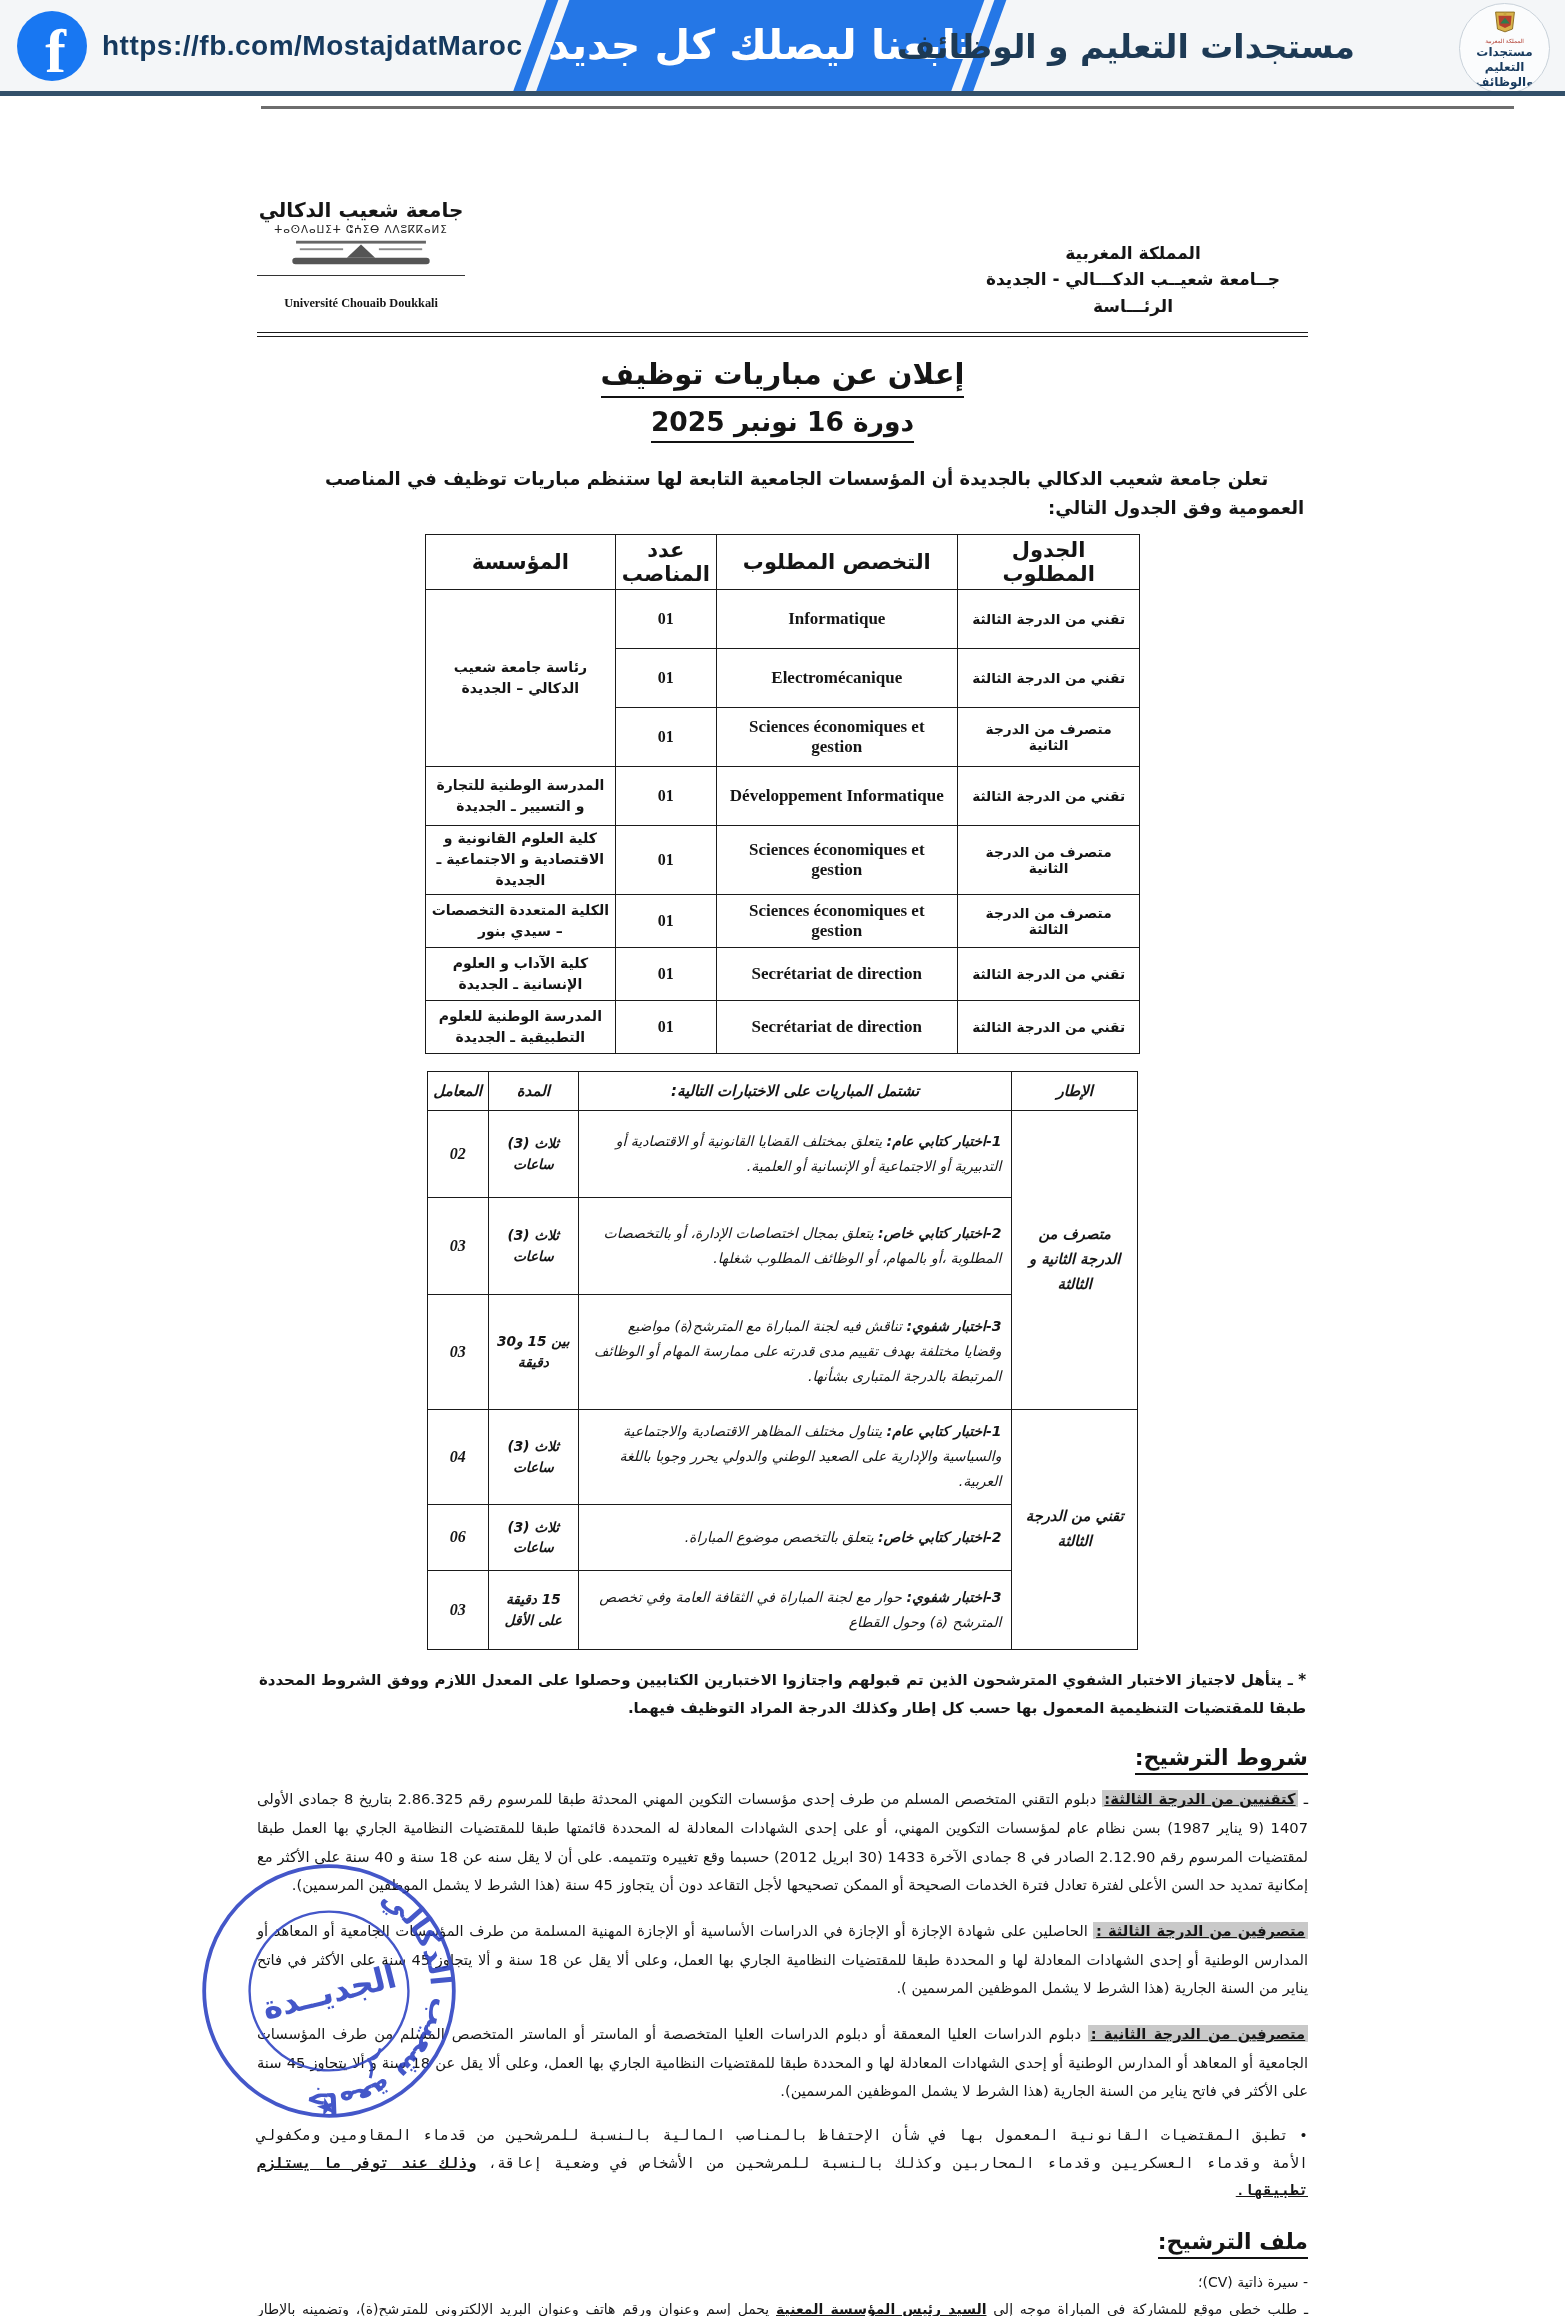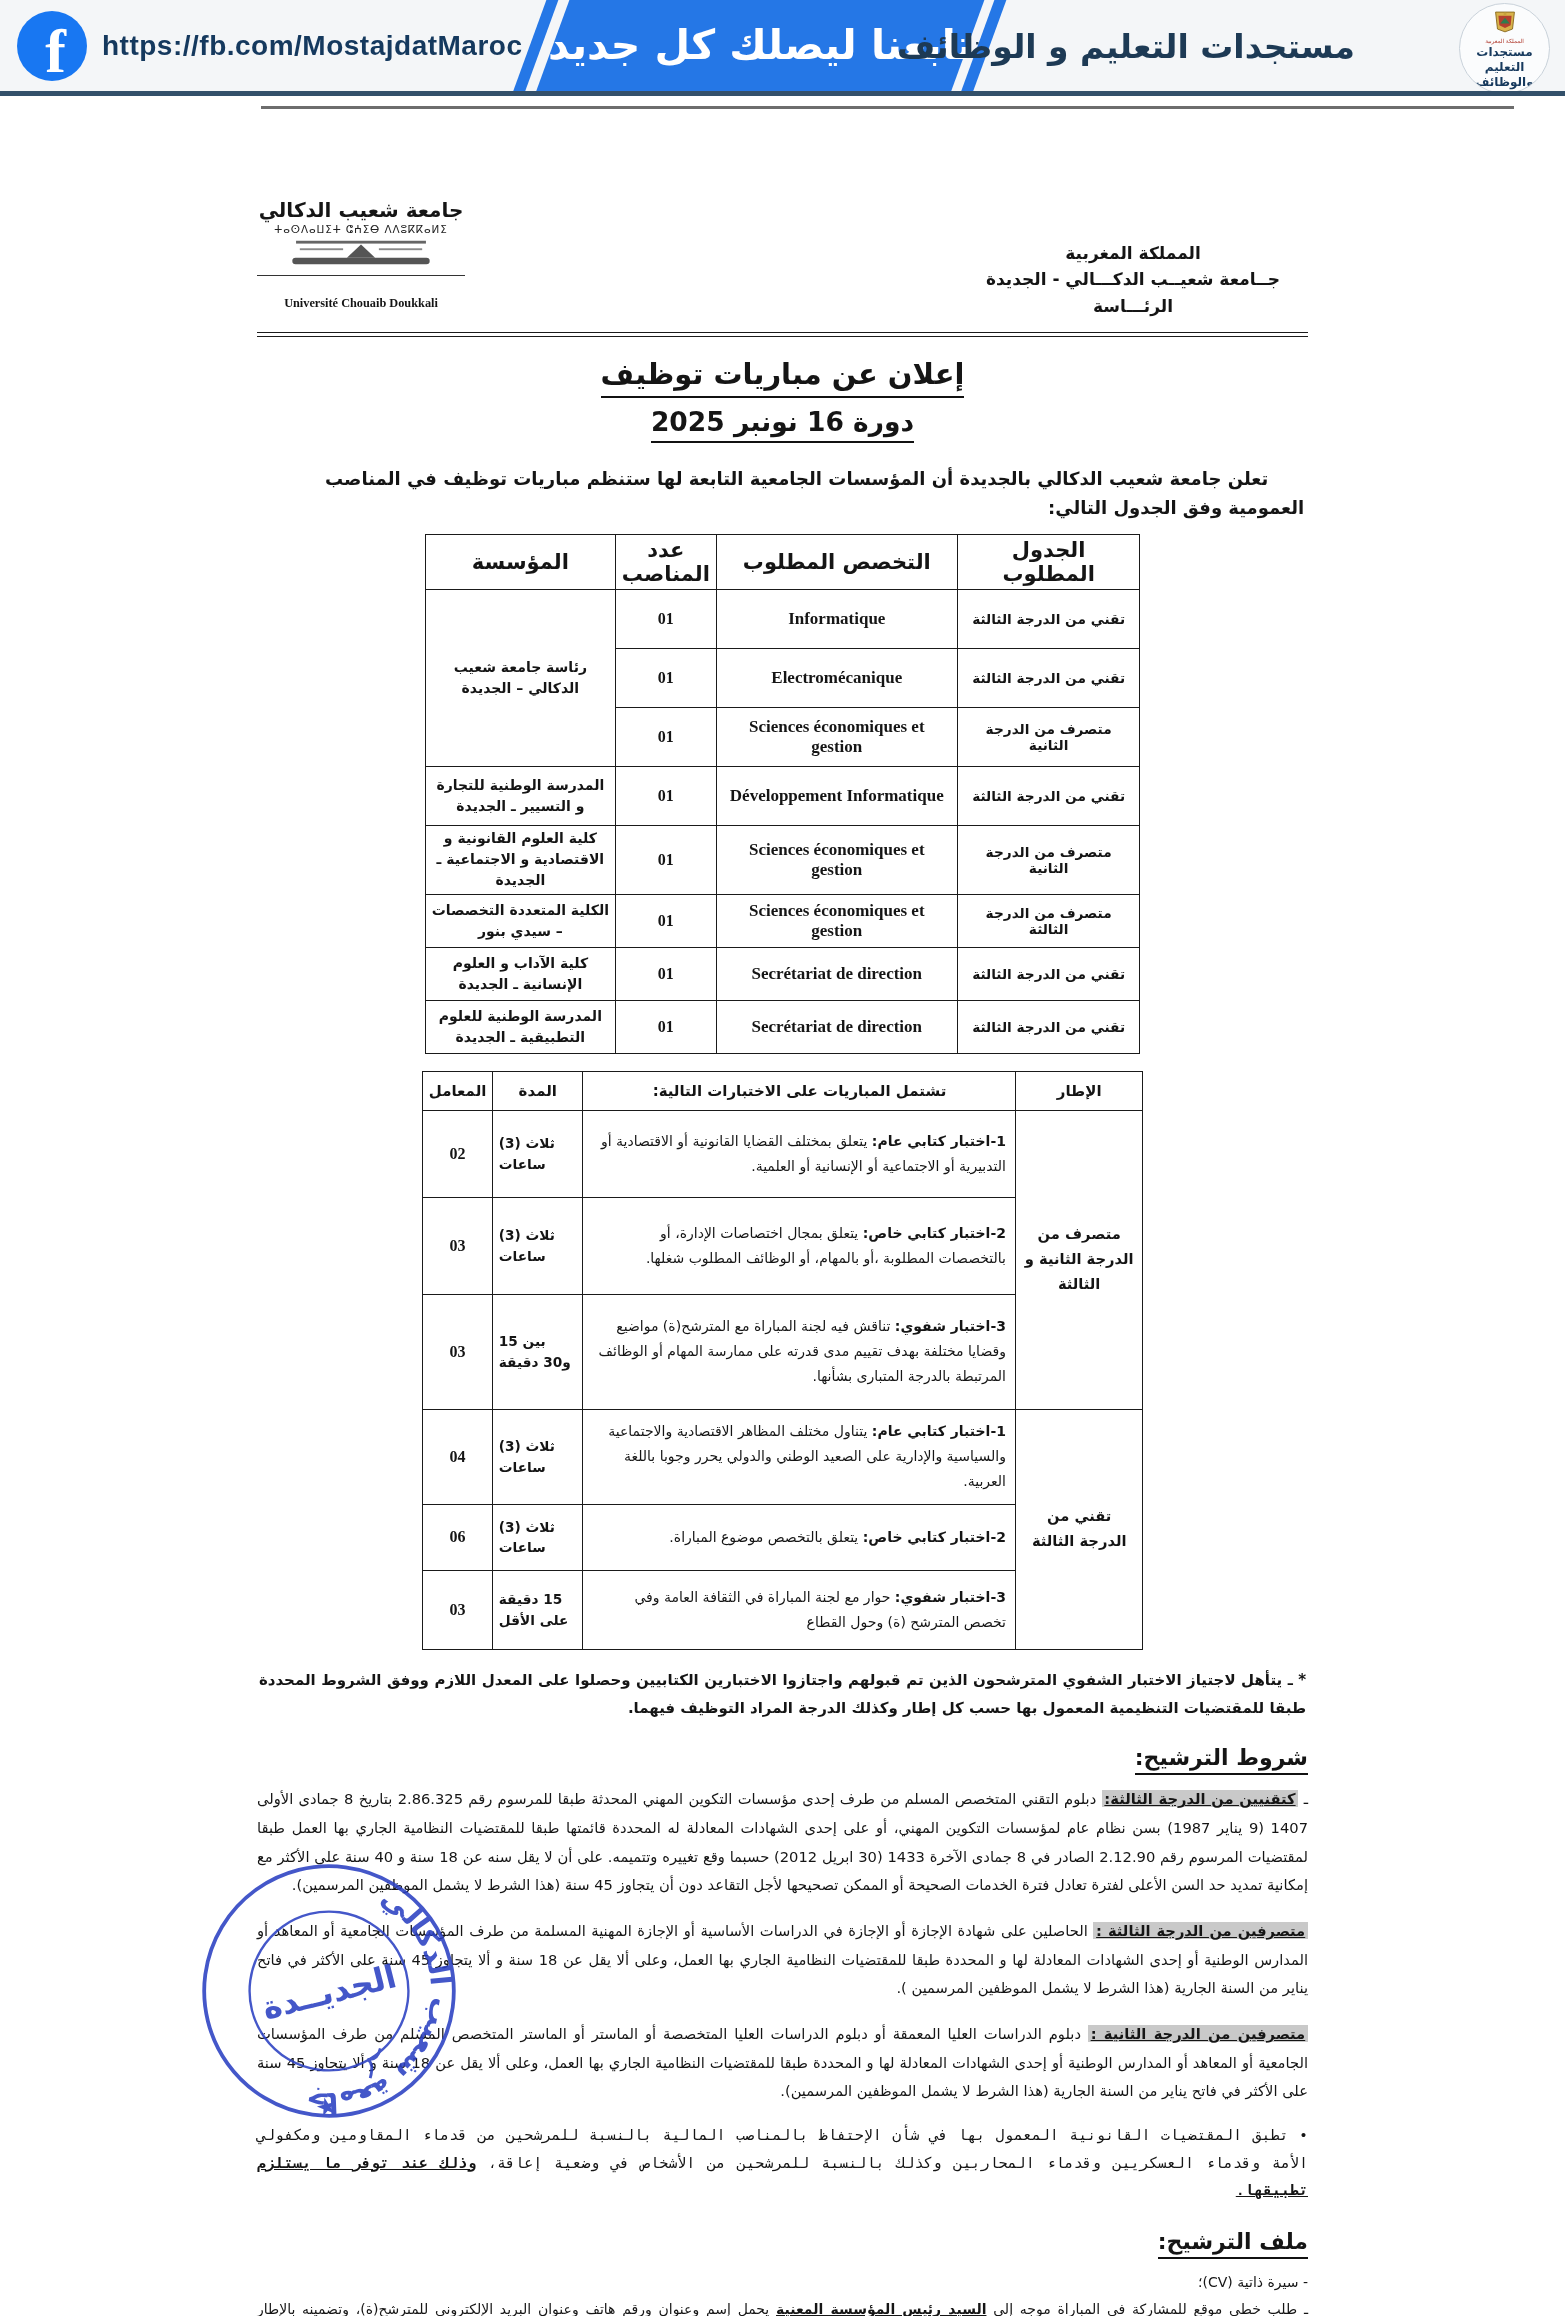--- a/index.html
+++ b/index.html
@@ -47,25 +47,25 @@
   table{border-collapse:collapse;}
   .t1{margin:3.8px auto 17px;}
   .t1 th,.t1 td{border:1.9px solid #1a1a1a;padding:2.8px 5.7px;text-align:center;vertical-align:middle;}
   .t1 th{font-size:21px;margin-top:24px;}
   .t1 td.fw{width:170px;font-weight:bold;font-size:13.7px;}
   .t1 td.sp{width:229px;font-family:"Liberation Serif",serif;font-weight:bold;font-size:17px;}
   .t1 td.ps{width:61px;font-family:"Liberation Serif",serif;font-weight:bold;font-size:16px;}
   .t1 td.inst{width:178px;font-size:14px;font-weight:bold;line-height:1.5;}
 
   .t2{margin:15px auto 7.6px;}
-  .t2 th,.t2 td{border:1.9px solid #1a1a1a;padding:2.8px 5.7px;vertical-align:middle;}
+  .t2 th,.t2 td{border:1.9px solid #1a1a1a;padding:2.8px 5.7px;vertical-align:middle;font-style:italic;}
   .t2 th{font-size:15px;height:32px;text-align:center;}
   .t2 td.fw{width:114px;text-align:center;font-weight:bold;font-size:14.7px;line-height:1.7;}
   .t2 td.ex{width:413px;text-align:right;font-size:14px;line-height:1.8;padding:5.7px 9.5px;}
-  .t2 td.du{width:78px;text-align:left;font-weight:bold;font-size:13.7px;line-height:1.5;}
+  .t2 td.du{width:78px;text-align:center;font-weight:bold;font-size:13.7px;line-height:1.5;}
   .t2 td.co{width:44px;text-align:center;font-family:"Liberation Serif",serif;font-weight:bold;font-size:16px;}
 
   .note-star{direction:rtl;text-align:justify;font-size:15px;font-weight:bold;line-height:1.85;margin:17px 1.9px 5.7px;}
   .sec-h{direction:rtl;text-align:right;margin:23px 0 15px;}
   .sec-h span{font-size:22px;font-weight:bold;border-bottom:2.8px solid #111;padding-bottom:2.8px;}
 
   .cond-item{direction:rtl;text-align:justify;font-size:14.7px;line-height:1.95;margin:0 0 17px;}
   .cond-item .lead{font-weight:bold;background:#c9c9c9;text-decoration:underline;padding:0 2.8px;}
   .cond-extra{direction:rtl;text-align:justify;font-size:15px;line-height:1.85;margin:0 0 4px;font-family:Liberation Mono, monospace;}
   .cond-extra .tail{font-weight:bold;text-decoration:underline;}

